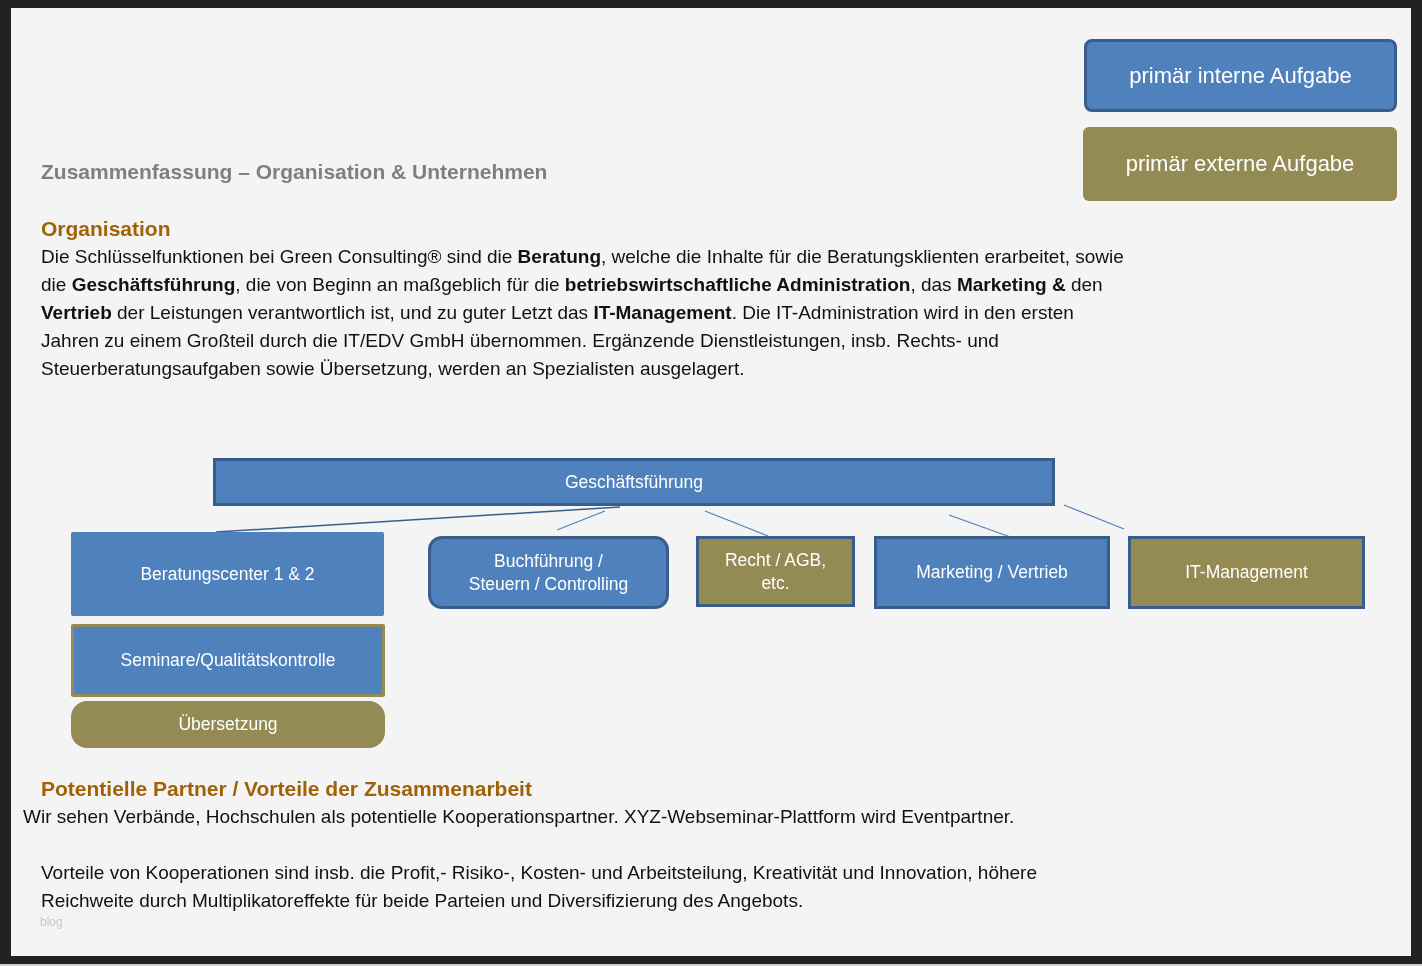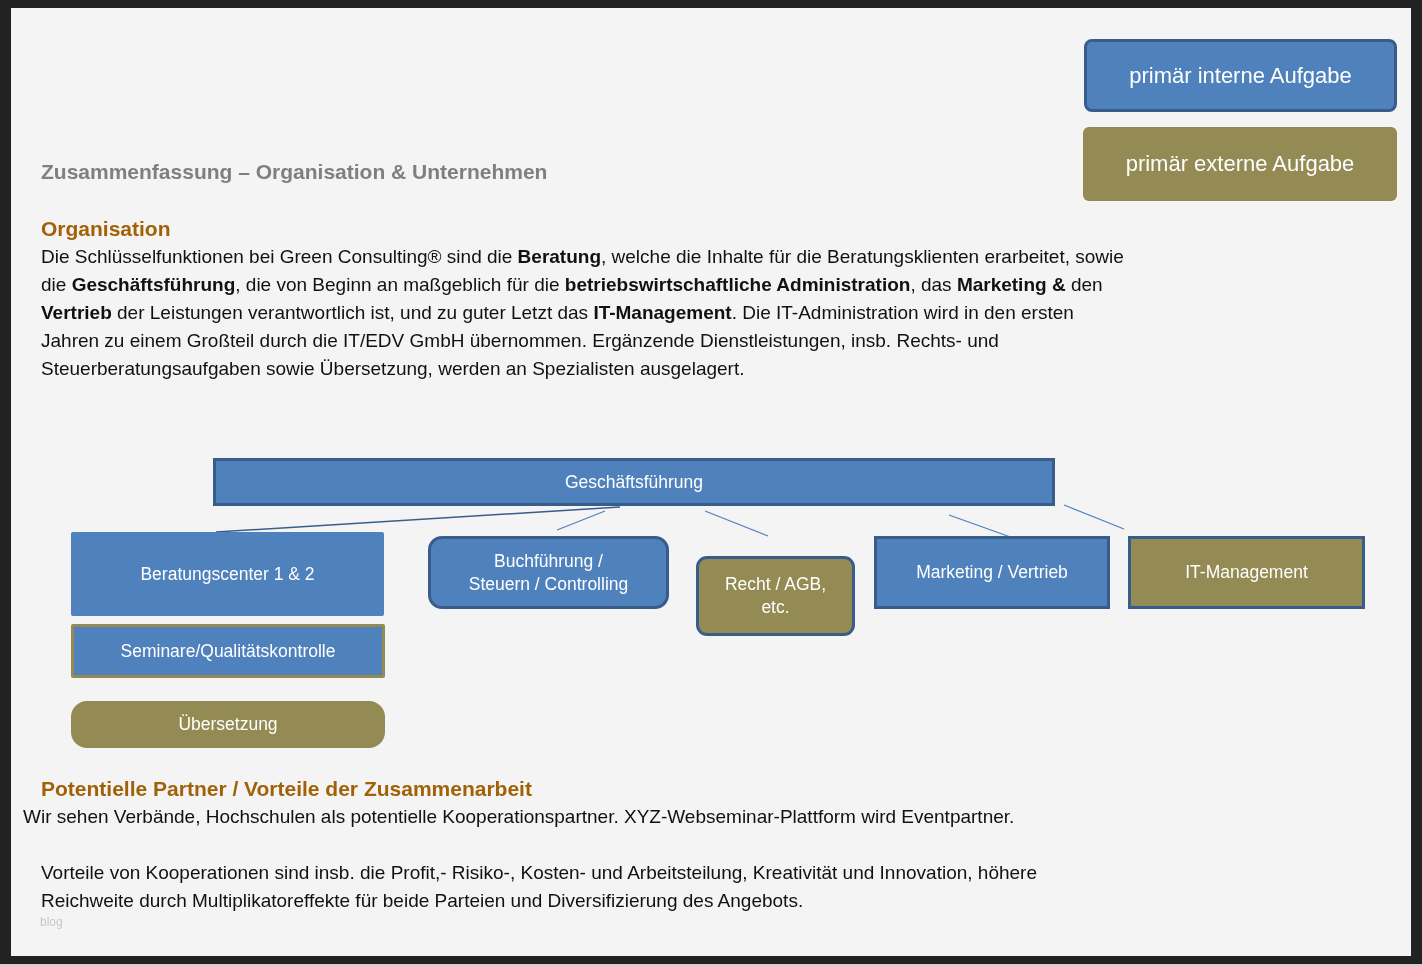--- a/index.html
+++ b/index.html
@@ -93,32 +93,32 @@
     <span>Geschäftsführung</span>
   </div>
 
   <div class="org-box blue rounded" style="left:60px; top:524px; width:313px; height:84px;">
     <span>Beratungscenter  1 &amp; 2</span>
   </div>
   <div class="org-box blue b-blue" style="left:417px; top:528px; width:241px; height:73px; white-space:pre-line;border-radius:14px;">
     <span>Buchführung  /
 Steuern / Controlling</span>
   </div>
-  <div class="org-box olive b-blue" style="left:685px; top:548px; width:159px; height:80px; white-space:pre-line;border-radius:11px;">
+  <div class="org-box olive b-blue" style="left:685px; top:528px; width:159px; height:71px; white-space:pre-line;">
     <span>Recht / AGB,
 etc.</span>
   </div>
   <div class="org-box blue b-blue" style="left:863px; top:528px; width:236px; height:73px;">
     <span>Marketing  / Vertrieb</span>
   </div>
   <div class="org-box olive b-blue" style="left:1117px; top:528px; width:237px; height:73px;">
     <span>IT-Management</span>
   </div>
 
-  <div class="org-box blue b-olive rounded" style="left:60px; top:616px; width:314px; height:54px;justify-content:center;">
+  <div class="org-box blue b-olive rounded" style="left:60px; top:616px; width:314px; height:73px;justify-content:center;">
     <span>Seminare/Qualitätskontrolle</span>
   </div>
   <div class="org-box olive rounded" style="left:60px; top:693px; width:314px; height:47px;border-radius:16px;">
     <span>Übersetzung</span>
   </div>
 
   <div class="abs section-heading" style="left:30px; top:769px;">Potentielle Partner / Vorteile der Zusammenarbeit</div>
   <div class="abs para" style="left:12px; top:795px;">Wir sehen Verbände,  Hochschulen  als potentielle  Kooperationspartner.  XYZ-Webseminar-Plattform  wird Eventpartner.</div>
   <div class="abs para" style="left:30px; top:851px;">Vorteile von Kooperationen  sind insb. die Profit,- Risiko-, Kosten- und Arbeitsteilung,  Kreativität und Innovation,  höhere</div>
   <div class="abs para" style="left:30px; top:879px;">Reichweite  durch  Multiplikatoreffekte  für beide Parteien und Diversifizierung  des Angebots.</div>

